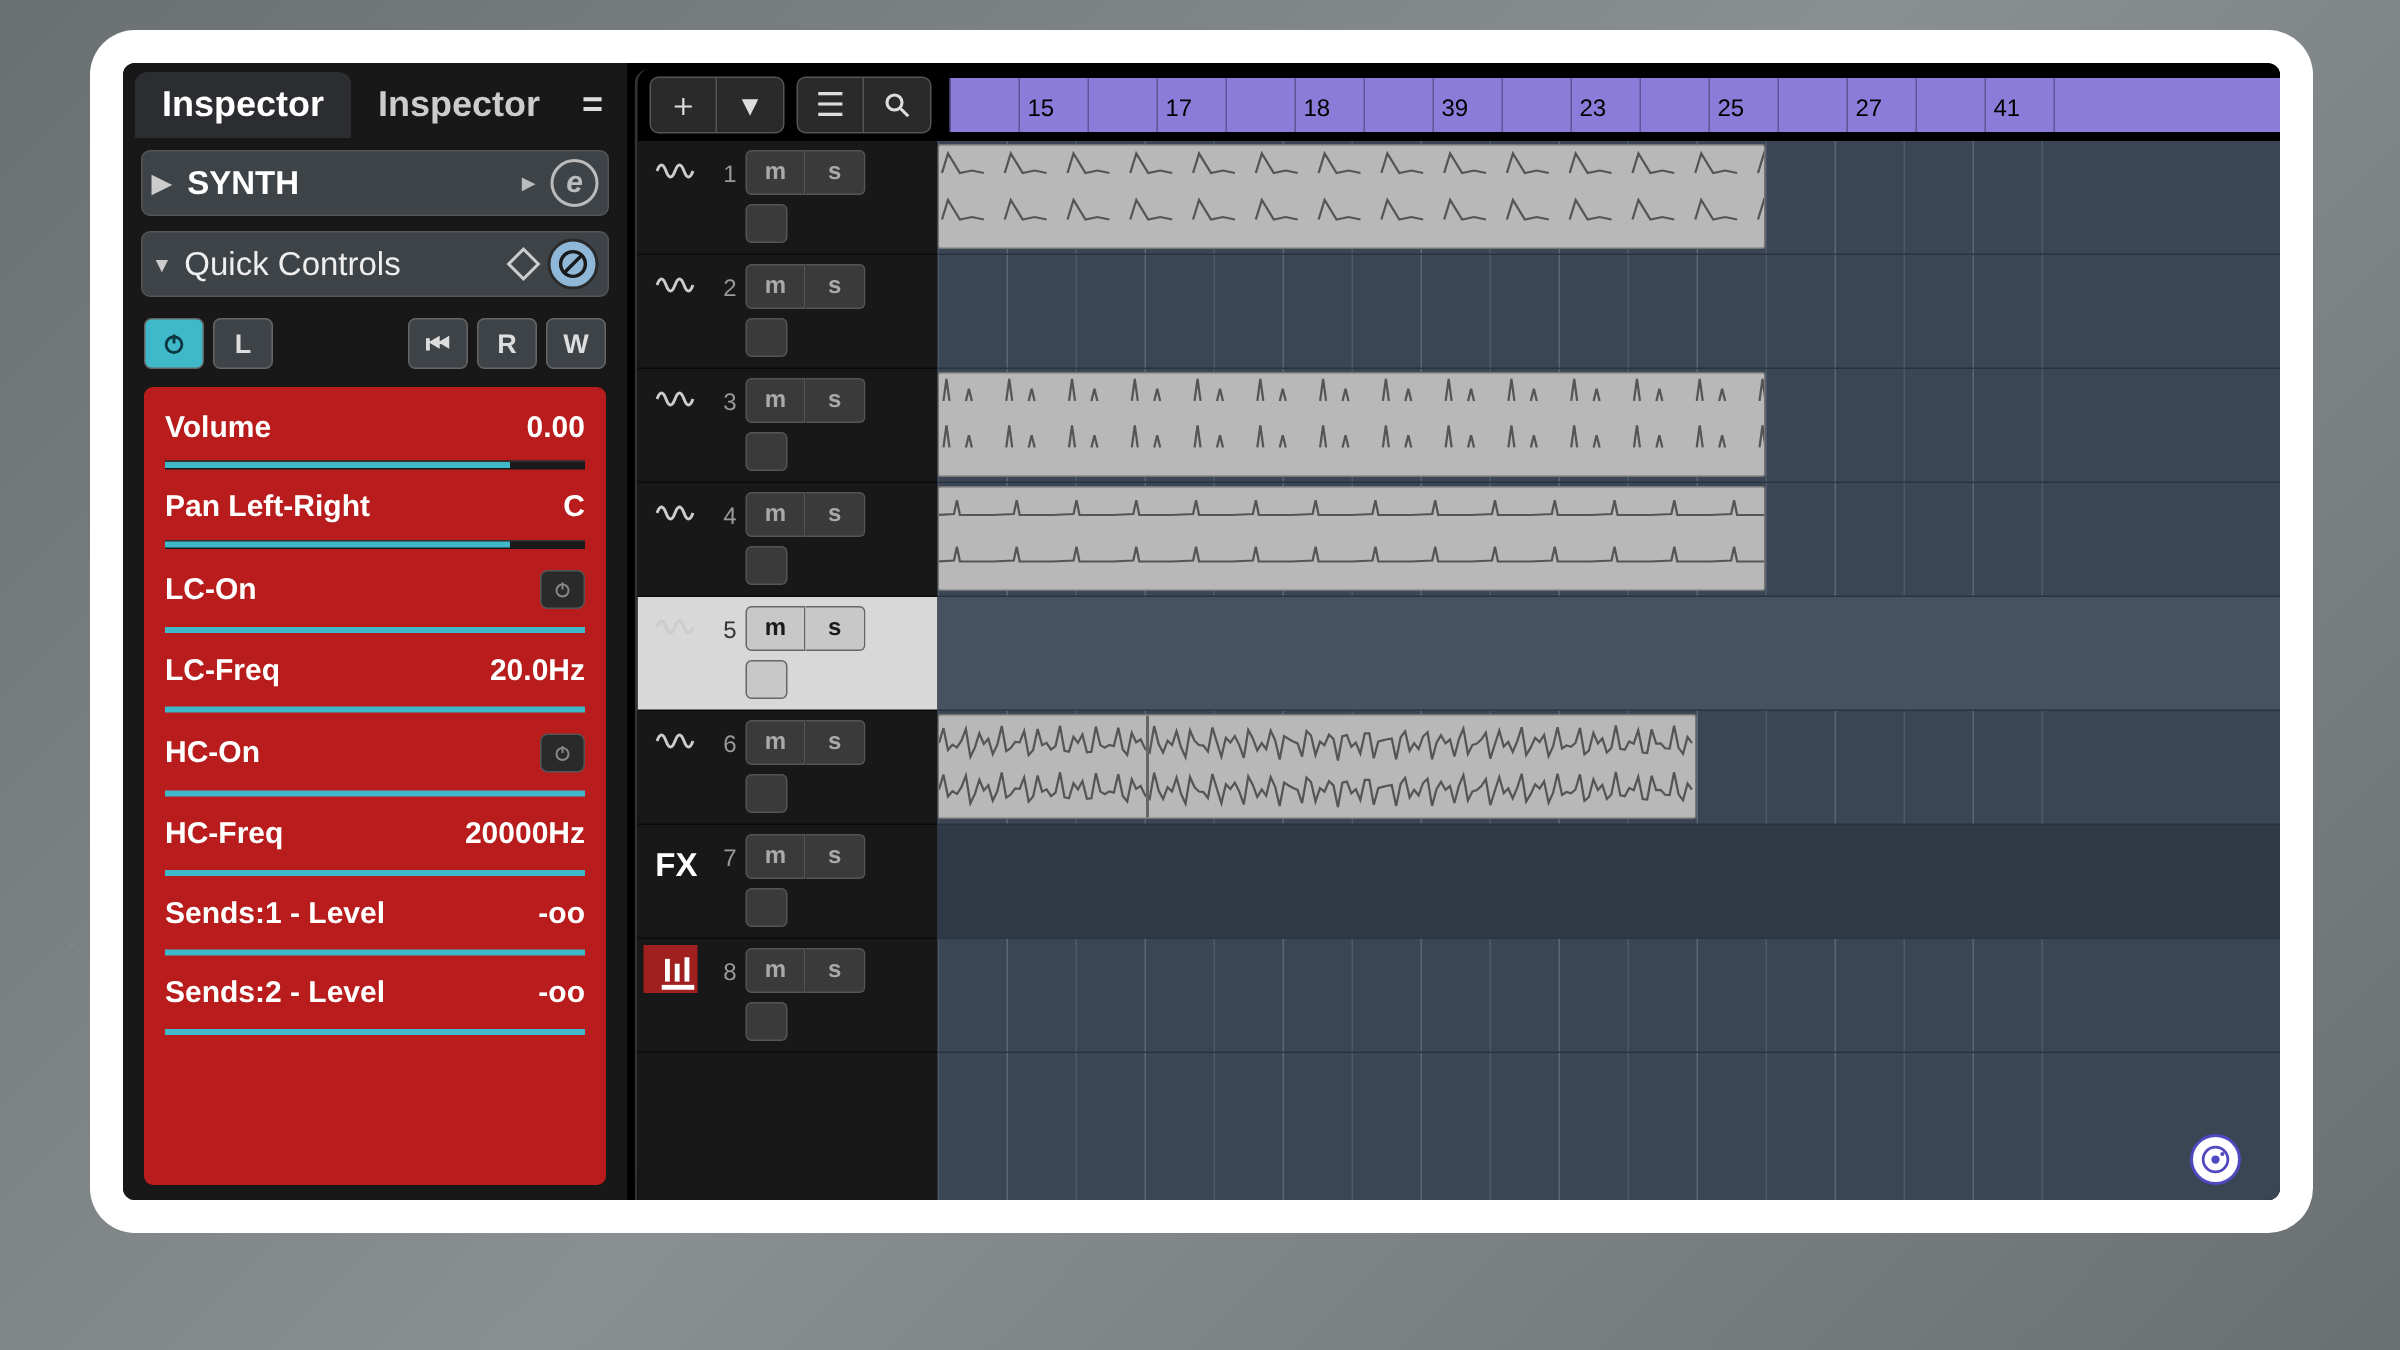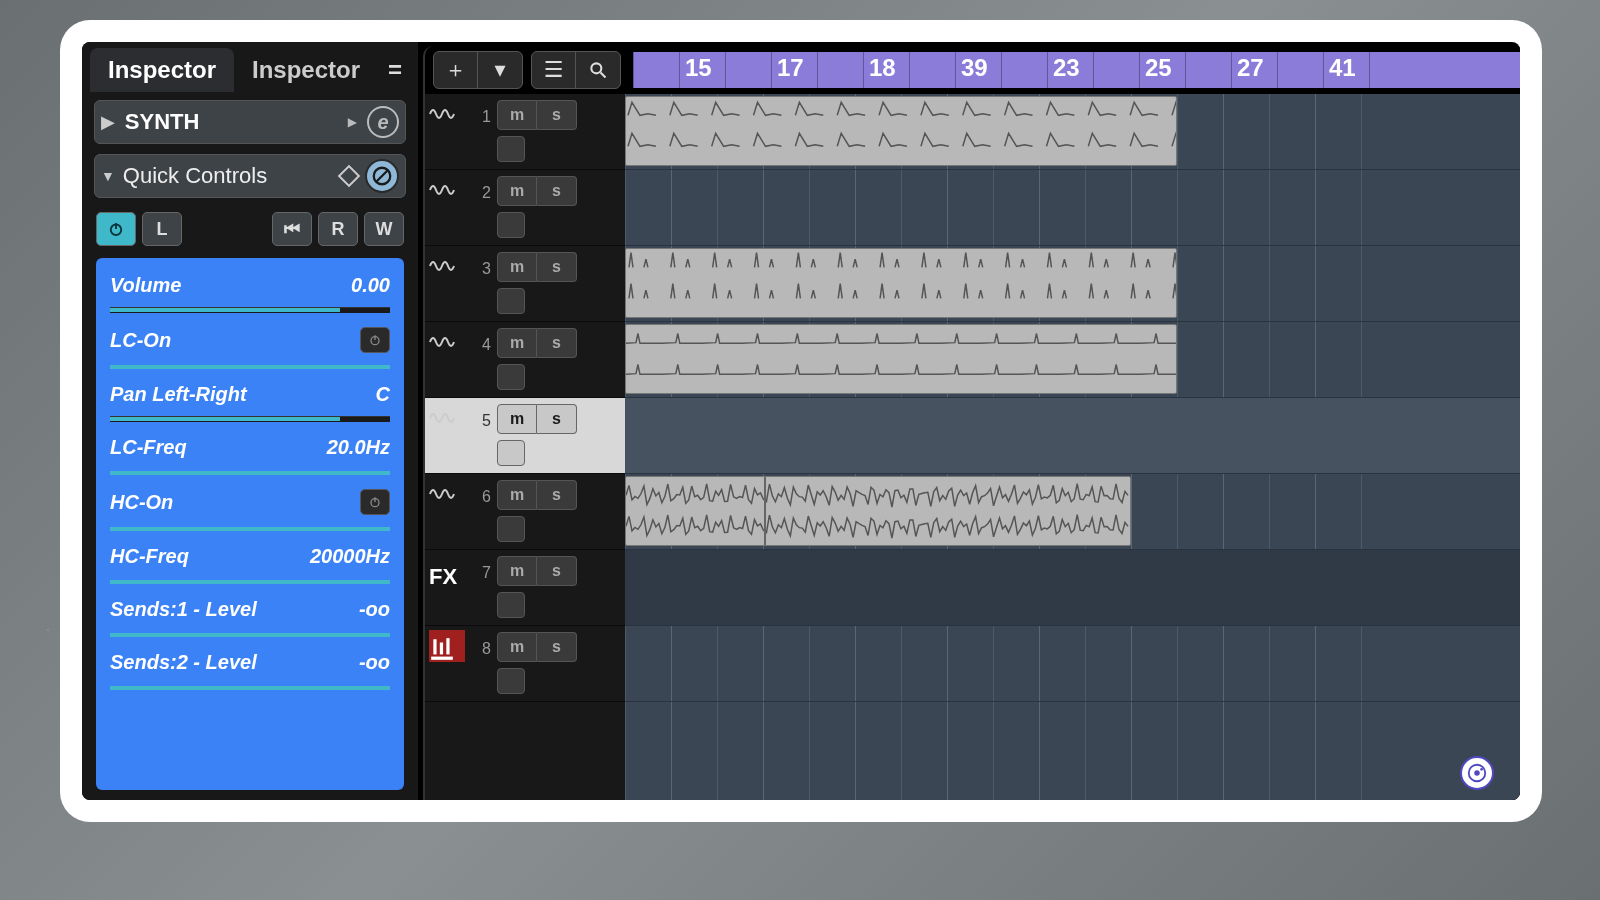--- a/index.html
+++ b/index.html
@@ -28,48 +28,48 @@
 .qc-label{color:#eee;font-size:22px;}
 .qc-diamond{margin-left:auto;width:16px;height:16px;border:2px solid #ccc;transform:rotate(45deg);}
 .qc-clock{width:34px;height:34px;border-radius:50%;background:#8fb8d8;border:2px solid #2a2a2a;display:flex;align-items:center;justify-content:center;}
 .qc-clock svg{width:22px;height:22px;}
 
 .btn-row{margin:8px 10px;display:flex;gap:6px;align-items:center;}
 .sq-btn{width:40px;height:34px;background:#3e4348;border:1px solid #666;border-radius:5px;display:flex;align-items:center;justify-content:center;color:#ddd;font-weight:bold;font-size:18px;}
 .sq-btn.power{background:#3fb8c9;color:#0a3740;}
 .btn-gap{flex:1;}
 
-.params{margin:4px 10px 10px 10px;background:#3b82f6;border-radius:6px;padding:6px 0;flex:1;overflow:hidden;font-style:italic;}
+.params{margin:4px 10px 10px 10px;background:#b91c1c;border-radius:6px;padding:6px 0;flex:1;overflow:hidden;}
 .param{padding:10px 14px 4px 14px;}
 .param-row{display:flex;justify-content:space-between;align-items:center;}
 .param-label{color:#fff;font-size:20px;font-weight:bold;}
 .param-value{color:#fff;font-size:20px;font-weight:bold;}
 .toggle-ind{width:30px;height:26px;background:#2a2a2a;border:1px solid #555;border-radius:5px;display:flex;align-items:center;justify-content:center;}
 .toggle-ind svg{width:16px;height:16px;}
 .slider-track{margin-top:10px;height:6px;background:#1a1a1a;border-top:1px solid #333;position:relative;}
 .slider-fill{position:absolute;height:4px;top:0;left:0;background:#3fb8c9;}
 .slider-line{margin-top:12px;height:4px;background:#3fb8c9;width:100%;}
 
 
 .arranger{flex:1;height:100%;background:#000;border-left:2px solid #333;display:flex;flex-direction:column;border-radius:10px 0 0 0;margin-left:5px;margin-top:4px;}
 .toolbar{height:48px;display:flex;align-items:center;padding:6px 0 6px 8px;gap:8px;}
 .tb-group{display:flex;background:#2a2a2a;border:1px solid #555;border-radius:6px;overflow:hidden;}
 .tb-btn{width:44px;height:36px;display:flex;align-items:center;justify-content:center;color:#ddd;font-size:22px;border-right:1px solid #555;}
 .tb-btn:last-child{border-right:none;}
 .ruler{flex:1;height:100%;background:#8a7cd8;display:flex;align-items:flex-end;position:relative;margin-left:4px;}
-.ruler-tick{position:absolute;bottom:6px;color:#ffffff;font-weight:bold;font-size:24px;}
+.ruler-tick{position:absolute;bottom:6px;color:#000000;font-weight:normal;font-size:16px;}
 .ruler-line{position:absolute;top:0;bottom:0;width:1px;background:rgba(0,0,0,.3);}
 
 .tracks-area{flex:1;display:flex;overflow:hidden;}
 .track-list{width:200px;background:#181818;}
 .track-row{display:flex;align-items:flex-start;border-bottom:1px solid #0a0a0a;padding:4px 6px 4px 4px;gap:6px;min-height:76px;}
 .track-row.sel{background:#d8d8d8;}
 .track-row.sel .track-num{color:#333;}
 .track-row.red .track-icon-col{background:#a02020;}
-.track-icon-col{width:36px;display:flex;align-items:flex-start;justify-content:flex-start;padding-top:6px;}
+.track-icon-col{width:36px;display:flex;align-items:flex-start;justify-content:flex-end;padding-top:6px;}
 .track-num{width:20px;color:#999;font-size:16px;text-align:right;padding-top:10px;}
 .track-ctrls{flex:1;display:flex;flex-direction:column;gap:6px;padding-top:2px;}
 .ms-row{display:flex;gap:0;}
 .ms-btn{width:40px;height:30px;background:#c8c8c8;border:1px solid #666;display:flex;align-items:center;justify-content:center;font-weight:bold;font-size:16px;color:#1a1a1a;}
 .ms-btn:first-child{border-radius:4px 0 0 4px;}
 .ms-btn:last-child{border-radius:0 4px 4px 0;border-left:none;}
 .rec-box{width:28px;height:26px;background:#c8c8c8;border:1px solid #666;border-radius:4px;margin-left:0;}
 .track-row.dark .ms-btn,.track-row.dark .rec-box{background:#3a3a3a;border-color:#555;color:#aaa;}
 .fx-label{color:#fff;font-size:22px;font-weight:bold;padding-top:4px;}
 
@@ -137,38 +137,38 @@
             <div class="param-row">
               <span class="param-label">Volume</span>
               <span class="param-value">0.00</span>
             </div>
             <div class="slider-track">
               <div class="slider-fill" style="width:82%"></div>
             </div>
           </div>
           <div class="param">
             <div class="param-row">
+              <span class="param-label">Pan Left-Right</span>
+              <span class="param-value">C</span>
+            </div>
+            <div class="slider-track">
+              <div class="slider-fill" style="width:82%"></div>
+            </div>
+          </div>
+          <div class="param">
+            <div class="param-row">
               <span class="param-label">LC-On</span>
               <span class="toggle-ind">
                 <svg viewBox="0 0 24 24">
                   <circle cx="12" cy="13" r="6" fill="none" stroke="#888" stroke-width="2"></circle>
                   <line x1="12" y1="5" x2="12" y2="12" stroke="#888" stroke-width="2"></line>
                 </svg>
               </span>
             </div>
             <div class="slider-line"></div>
-          </div>
-          <div class="param">
-            <div class="param-row">
-              <span class="param-label">Pan Left-Right</span>
-              <span class="param-value">C</span>
-            </div>
-            <div class="slider-track">
-              <div class="slider-fill" style="width:82%"></div>
-            </div>
           </div>
           <div class="param">
             <div class="param-row">
               <span class="param-label">LC-Freq</span>
               <span class="param-value">20.0Hz</span>
             </div>
             <div class="slider-line"></div>
           </div>
           <div class="param">
             <div class="param-row">

